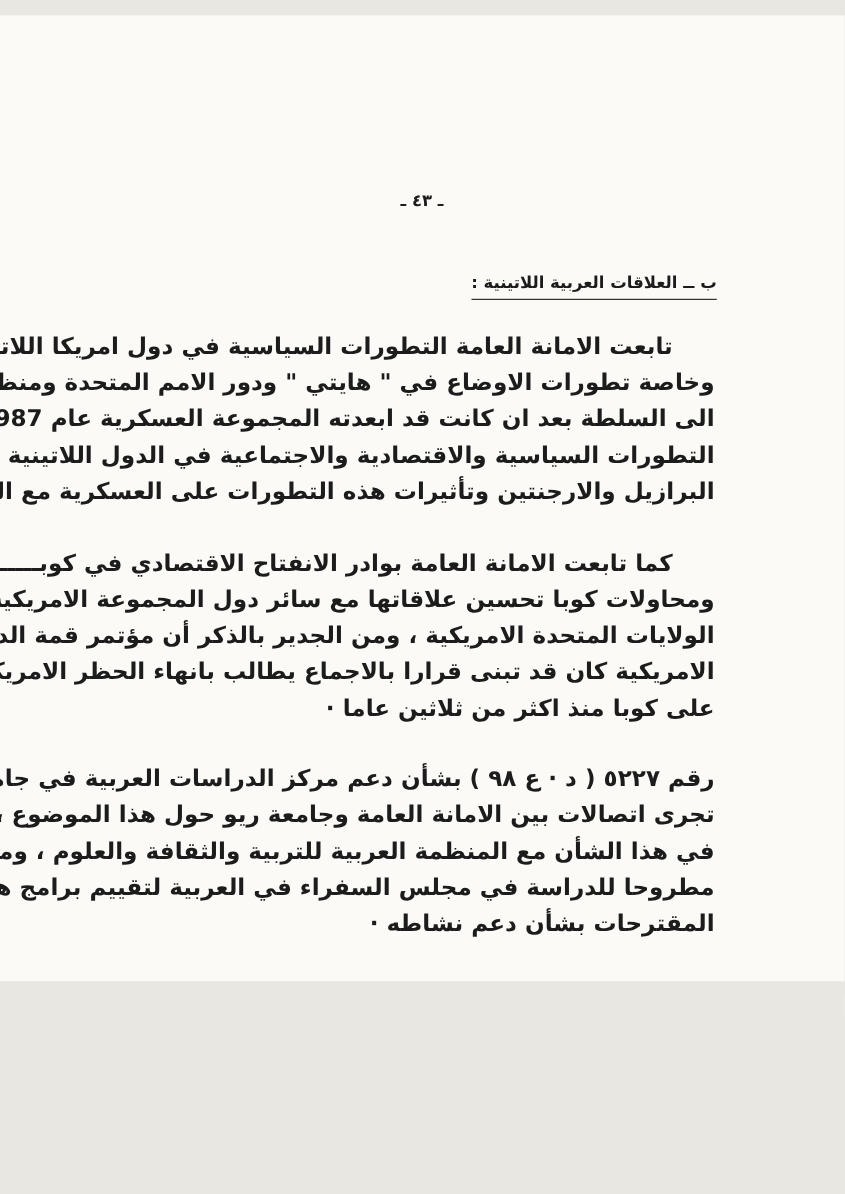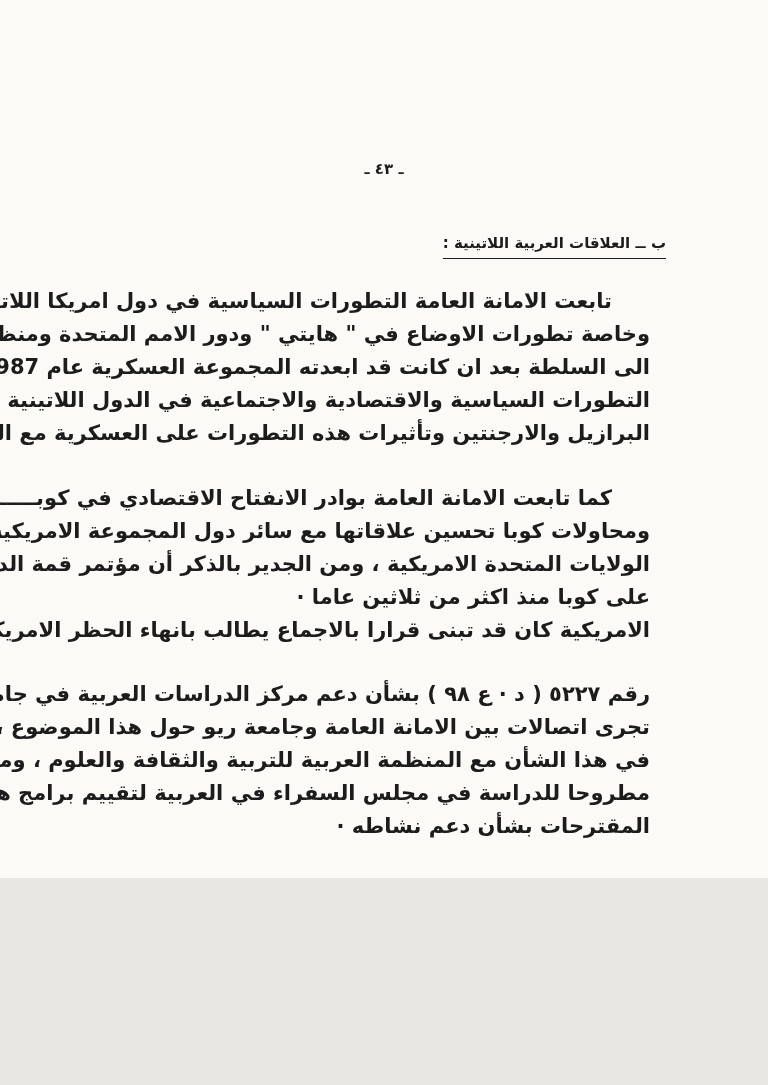--- a/index.html
+++ b/index.html
@@ -4,41 +4,41 @@
 <style>
   html, body {
     margin: 0;
     padding: 0;
     background: #e9e7e2;
   }
   .page {
     position: relative;
     width: 768px;
     height: 878px;
-    margin: 0 auto;
+    margin: 14px auto;
     background: #fbfaf7;
     color: #1c1c1c;
     direction: rtl;
     font-family: "DejaVu Sans", "Liberation Sans", sans-serif;
     font-weight: 700;
     overflow: hidden;
   }
   .page-number {
     position: absolute;
     top: 160px;
     left: 0;
     right: 0;
     text-align: center;
     font-size: 15px;
     letter-spacing: 3px;
   }
   .heading {
     position: absolute;
     top: 234px;
-    right: 102px;
+    right: 116px;
     font-size: 15px;
     text-decoration: underline;
   }
   .heading-text {
     display: inline-block;
     border-bottom: 1.5px solid #1c1c1c;
     padding-bottom: 6px;
     letter-spacing: 0.5px;
   }
   .para {
@@ -76,22 +76,22 @@
     <div class="line">وخاصة تطورات الاوضاع في " هايتي " ودور الامم المتحدة ومنظمة الدول الامريكية</div>
     <div class="line">الى السلطة بعد ان كانت قد ابعدته المجموعة العسكرية عام 1987 · وايضــــــا</div>
     <div class="line">التطورات السياسية والاقتصادية والاجتماعية في الدول اللاتينية الاخرى ولاسيمــــا</div>
     <div class="line">البرازيل والارجنتين وتأثيرات هذه التطورات على العسكرية مع الدول العربية ·</div>
   </div>
 
   <div class="para p2">
     <div class="line first">كما تابعت الامانة العامة بوادر الانفتاح الاقتصادي في كوبــــــــــا</div>
     <div class="line">ومحاولات كوبا تحسين علاقاتها مع سائر دول المجموعة الامريكية بما في ذلــــك</div>
     <div class="line">الولايات المتحدة الامريكية ، ومن الجدير بالذكر أن مؤتمر قمة الدول الايبيرية ــ</div>
+    <div class="line">الامريكية كان قد تبنى قرارا بالاجماع يطالب بانهاء الحظر الامريكي المفــــروض</div>
     <div class="line">على كوبا منذ اكثر من ثلاثين عاما ·</div>
-    <div class="line">الامريكية كان قد تبنى قرارا بالاجماع يطالب بانهاء الحظر الامريكي المفــــروض</div>
   </div>
 
   <div class="para p3">
     <div class="line">رقم ٥٢٢٧ ( د · ع ٩٨ ) بشأن دعم مركز الدراسات العربية في جامعة ريو دى جانيرو</div>
     <div class="line">تجرى اتصالات بين الامانة العامة وجامعة ريو حول هذا الموضوع ، وذلك بالتنسيق</div>
     <div class="line">في هذا الشأن مع المنظمة العربية للتربية والثقافة والعلوم ، ومازال الموضــــــــوع</div>
     <div class="line">مطروحا للدراسة في مجلس السفراء في العربية لتقييم برامج هذا المركز وتقديــــم</div>
     <div class="line">المقترحات بشأن دعم نشاطه ·</div>
   </div>
 

